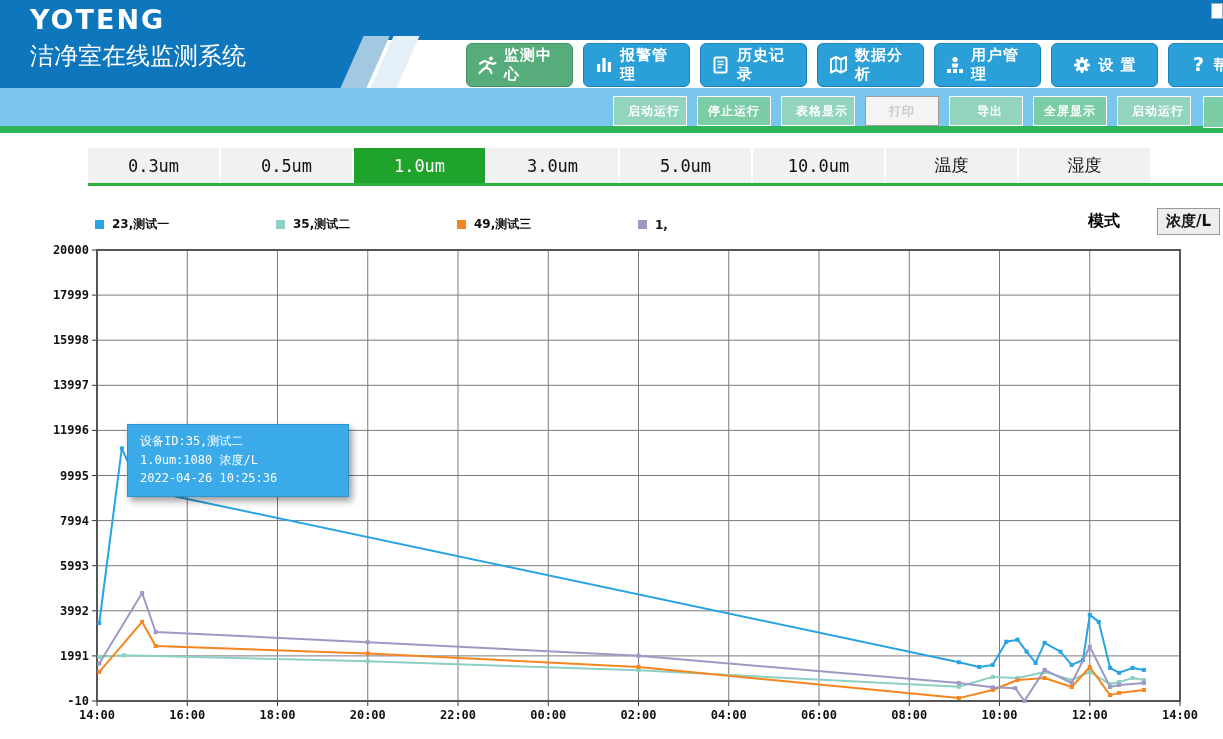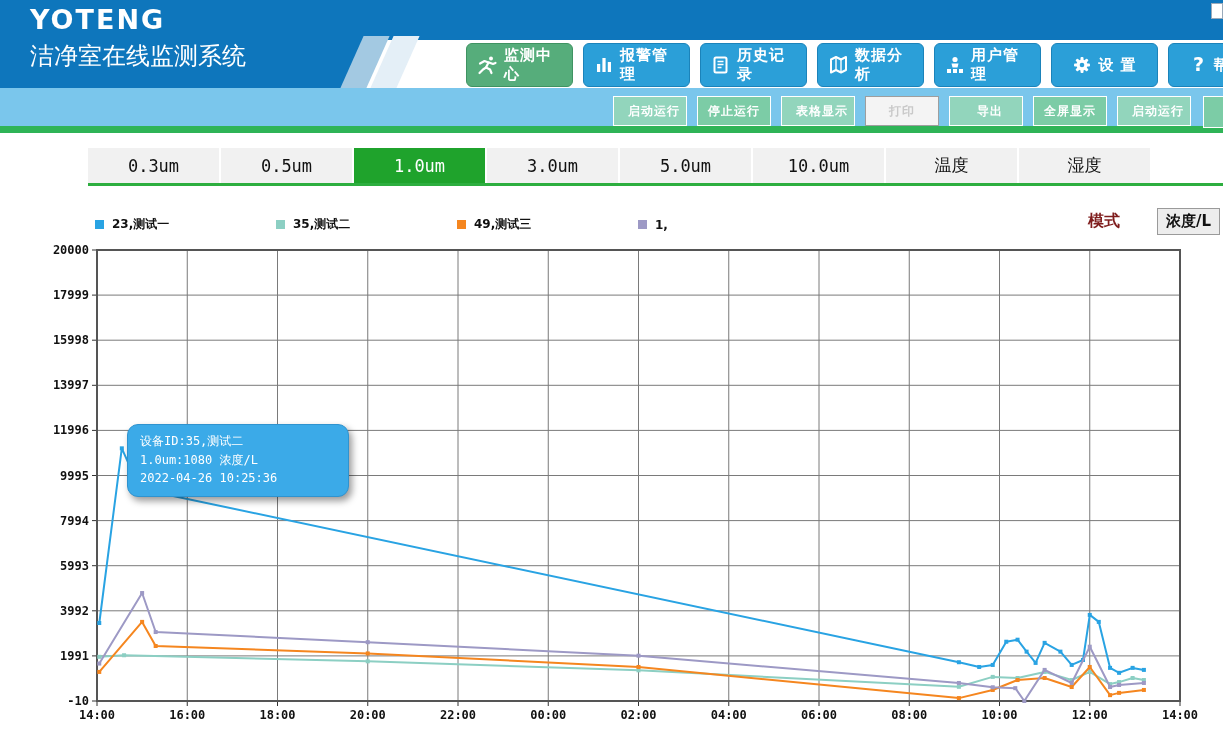--- a/index.html
+++ b/index.html
@@ -37,28 +37,28 @@
           border-bottom:3px solid #2DAE3F;display:flex;box-sizing:content-box;}
   .tab{width:131px;background:#F1F1F1;border-right:2px solid #fff;display:flex;align-items:center;
        justify-content:center;font-family:"DejaVu Sans Mono","Liberation Mono",monospace;
        font-size:17px;font-weight:normal;color:#111;cursor:pointer;}
   .tab.active{background:#1FA32C;color:#fff;}
   
   .legend{position:absolute;left:95px;top:216px;display:flex;}
   .legend-item{width:181px;display:flex;align-items:center;gap:8px;font-size:12px;font-weight:bold;color:#111;cursor:pointer;}
   .legend-sq{width:9px;height:9px;display:inline-block;}
   .mode{position:absolute;right:3px;top:208px;display:flex;align-items:center;gap:9px;}
-  .mode-label{font-size:16px;font-weight:bold;color:#7f1d1d;}
+  .mode-label{font-size:16px;font-weight:bold;color:#000000;}
   .mode-box{background:#EDEDED;border:1px solid #9a9a9a;padding:3px 8px;font-size:15px;font-weight:bold;color:#111;cursor:pointer;margin-left:28px;}
   
   #chart{position:absolute;left:0;top:240px;}
   .tick{font-family:"DejaVu Sans Mono","Liberation Mono",monospace;font-size:12px;font-weight:bold;fill:#111;}
   
   .tooltip{position:absolute;left:127px;top:424px;width:196px;background:#3BAAE8;border:1px solid #2f93cf;
-           border-radius:11px;box-shadow:3px 4px 7px rgba(0,0,0,.40);padding:7px 12px 8px 12px;z-index:5;
+           border-radius:0;box-shadow:3px 4px 7px rgba(0,0,0,.40);padding:7px 12px 8px 12px;z-index:5;
            color:#fff;font-size:12px;line-height:1.55;
            font-family:"DejaVu Sans Mono","Liberation Mono",monospace;}
 </style>
 </head>
 <body>
 
 <div id="app">
 
   <div class="band"></div>
   <div class="logo-block"></div>

